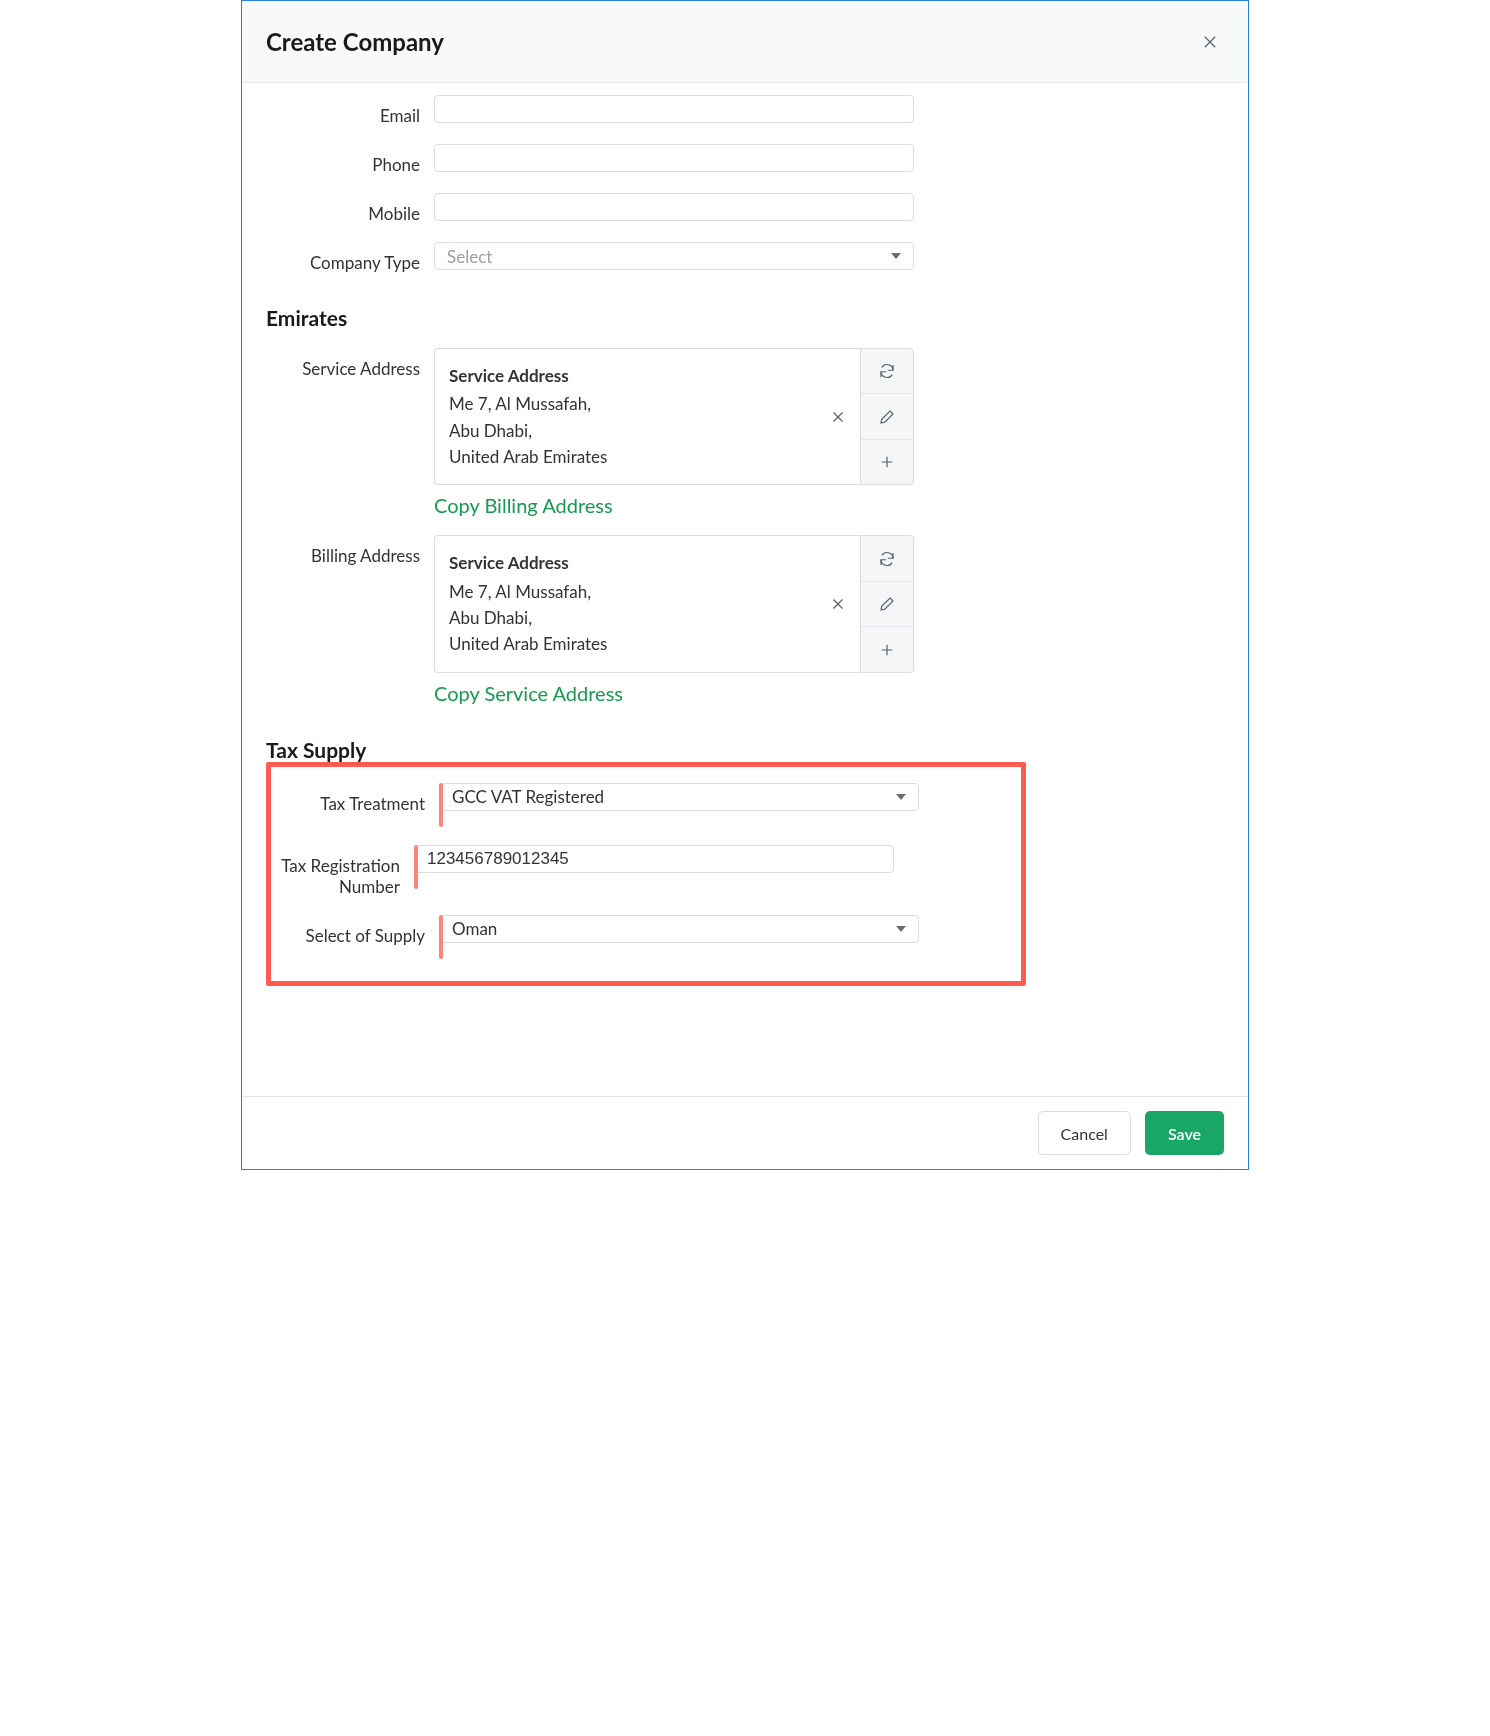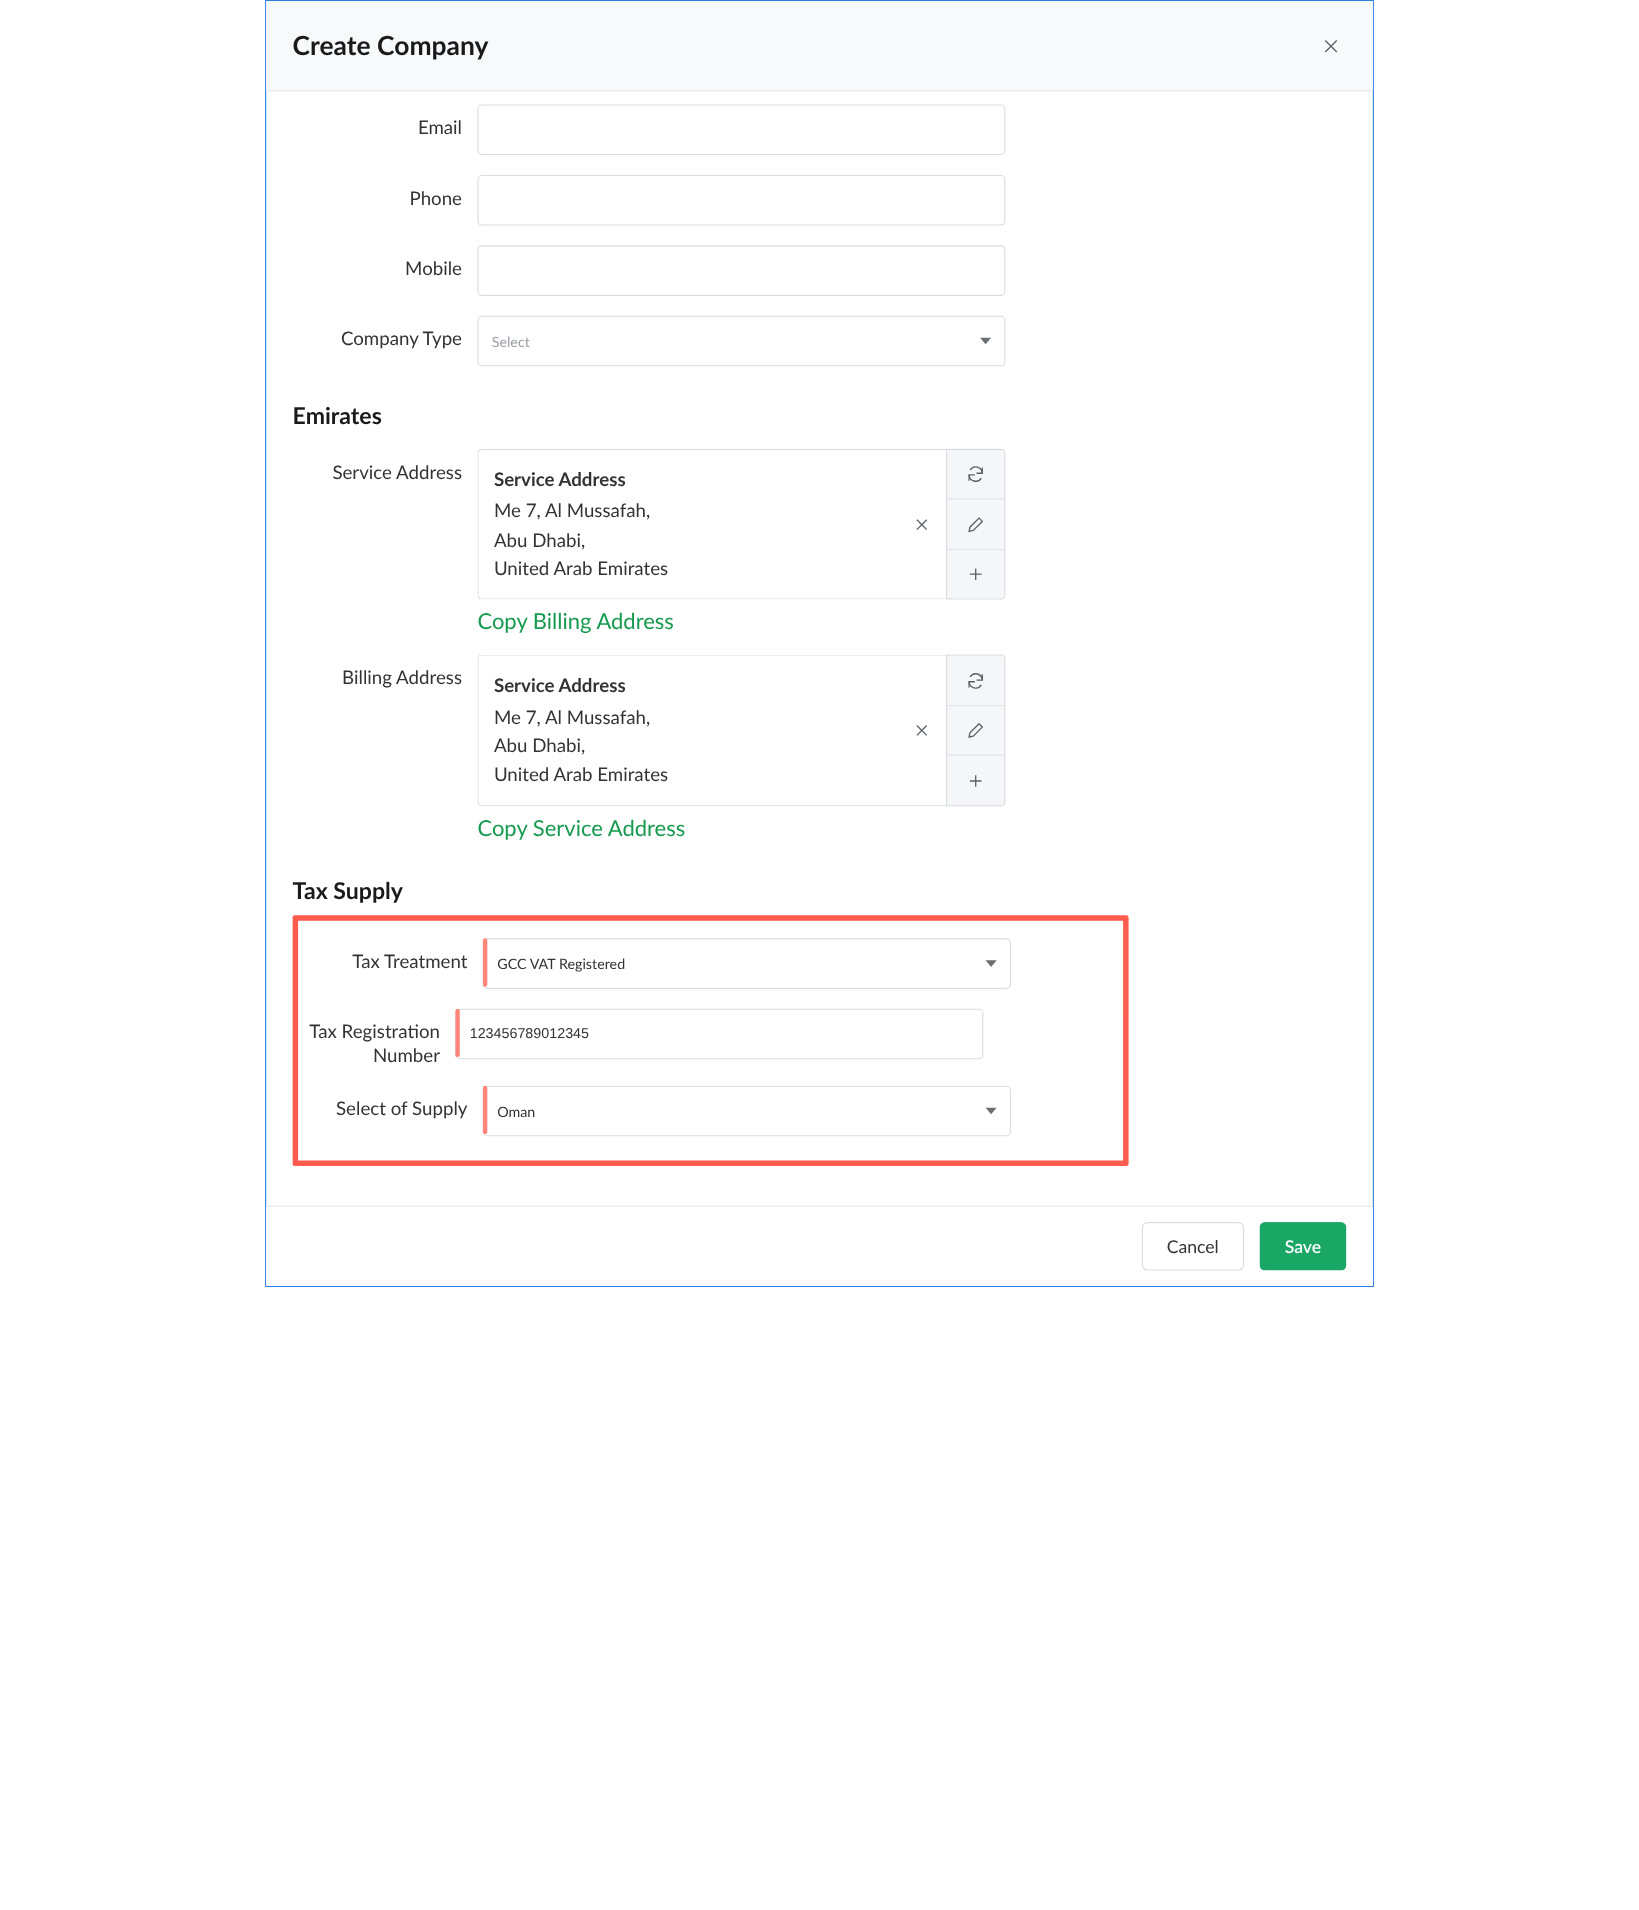--- a/index.html
+++ b/index.html
@@ -46,25 +46,25 @@
     font-size: 17px;
     color:#333;
     flex-shrink:0;
   }
   .ctl {
     flex: 0 0 480px;
     max-width:480px;
   }
   .txt-input, .select {
     width:100%;
-    height:46px;
+    height:28px;
     border:1px solid #d9dde1;
     border-radius:4px;
     padding:0 12px;
-    font-size:13px;
+    font-size:17px;
     background:#fff;
     color:#333;
   }
   .select {
     display:flex; align-items:center; justify-content:space-between;
     cursor:pointer;
   }
   .select .placeholder { color:#9aa0a6; }
   .caret-down {
     width:0;height:0;
@@ -110,21 +110,20 @@
     display:inline-block;
     margin-top:8px;
     font-size:20px;
     color:#169a4f;
     font-weight:400;
     cursor:pointer;
   }
   .tax-highlight {
     border:5px solid #ff5b4f;
     padding: 10px 6px 22px 0;
-    margin-top:10px;
     border-radius:2px;
     width: 760px;
   }
   .req-bar {
     width:4px; height:44px; background:#ff847a; border-radius:2px;
     margin-right:-4px; z-index:1; position:relative;
   }
   .ctl.req { display:flex; }
   .ctl.req .inner { flex:1; }
   .footer {

